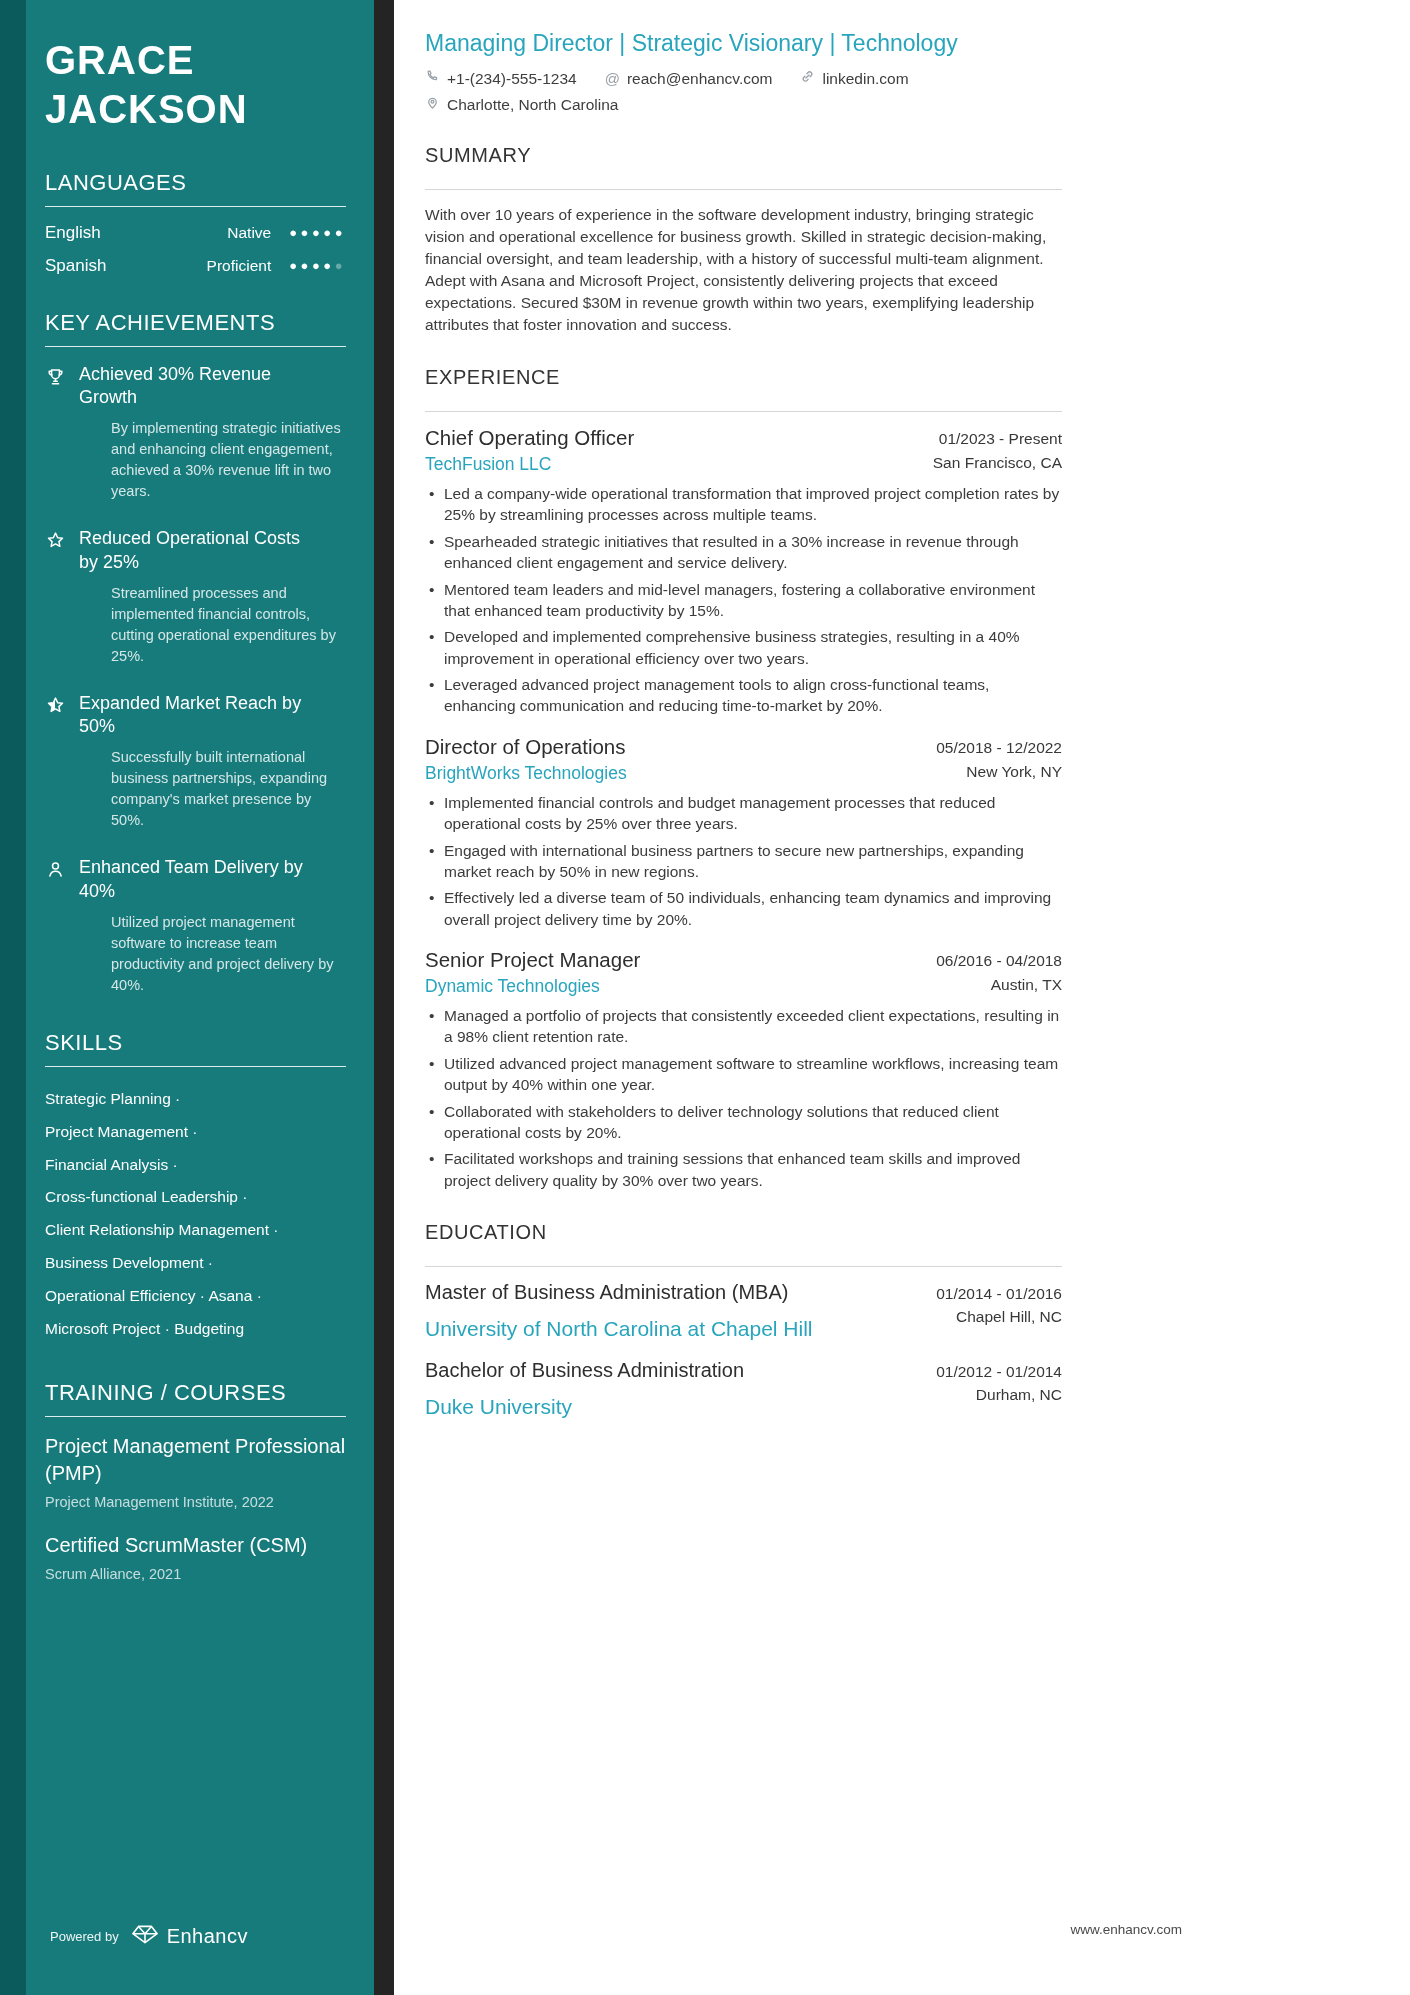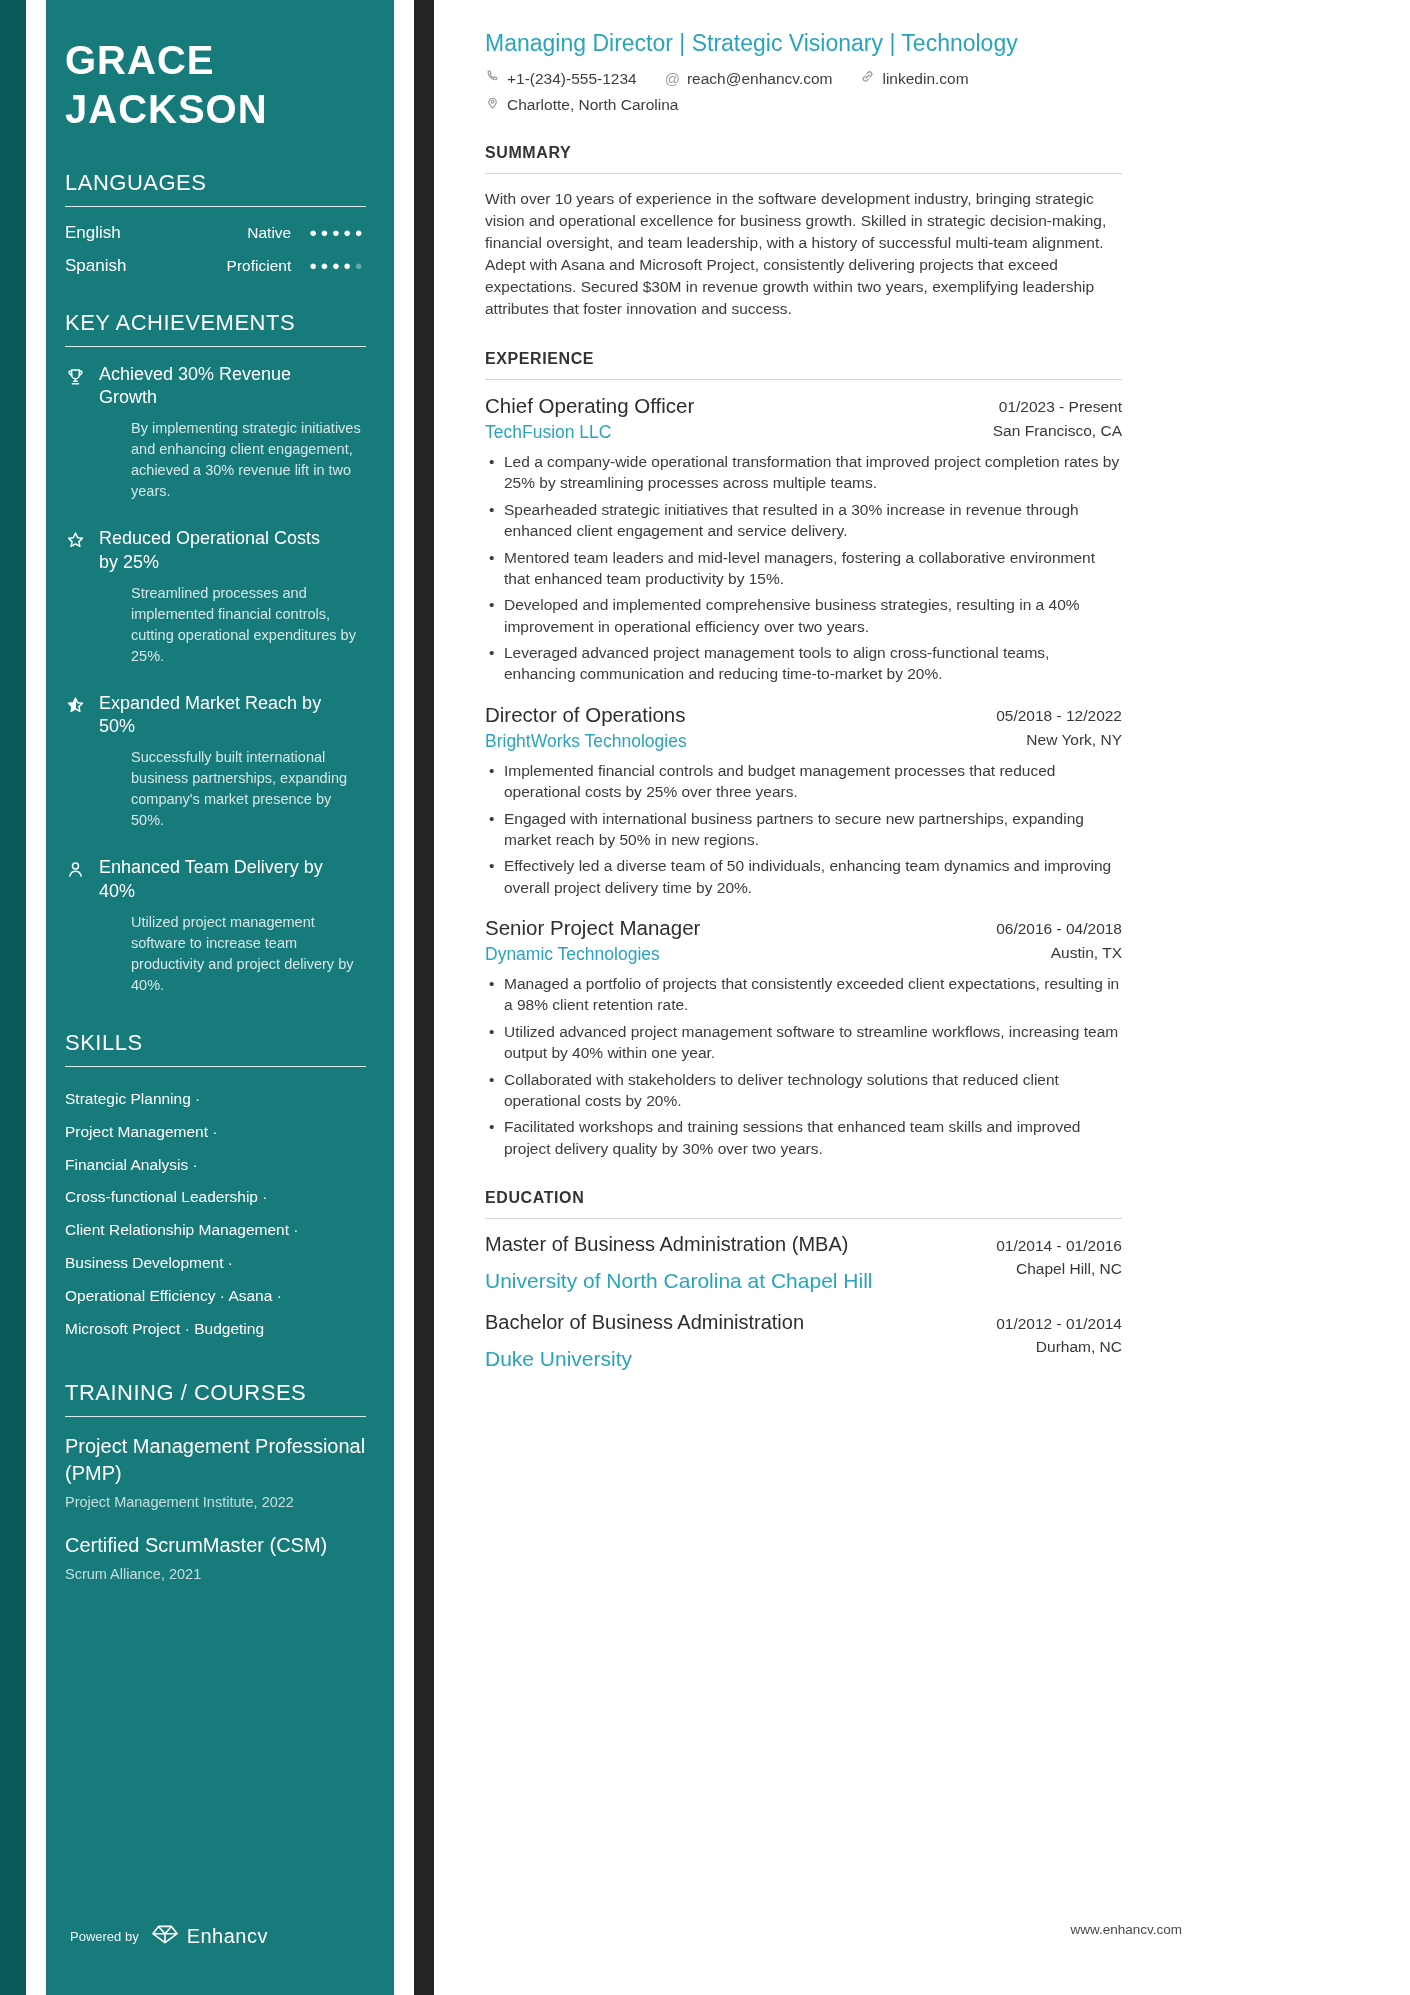--- a/index.html
+++ b/index.html
@@ -1,18 +1,18 @@
 <!DOCTYPE html>
 <html><head>
 <meta charset="utf-8">
 <style>
   * { margin:0; padding:0; box-sizing:border-box; }
   html,body { background:#e8e8e8; }
   body { font-family:"Liberation Sans", sans-serif; }
-  .page { position:relative; width:1410px; height:1995px; background:#ffffff; display:flex; overflow:hidden;gap:20px; }
+  .page { position:relative; width:1410px; height:1995px; background:#ffffff; display:flex; overflow:hidden; }
 
   
   .sidebar-edge { width:26px; background:#0c5b5c; flex:none; }
   .sidebar { width:348px; flex:none; background:#177a7b; color:#ffffff; padding:36px 28px 0 19px; position:relative; }
   .divider { width:20px; flex:none; background:#242424; }
 
   .person-name { font-size:40px; font-weight:600; letter-spacing:1px; line-height:1.22; margin-bottom:36px; }
 
   .side-heading { font-size:22px; font-weight:500; letter-spacing:.5px; padding-bottom:10px;
                   border-bottom:1px solid rgba(255,255,255,.85); margin-bottom:16px; }
@@ -45,22 +45,22 @@
   .main { flex:1; position:relative; padding:30px 0 0 31px; }
   .content { width:637px; }
 
   .headline { font-size:23px; font-weight:500; color:#28a5bd; margin-bottom:12px; }
 
   .contact-row { display:flex; align-items:center; gap:28px; font-size:15.5px; color:#3e3e3e; margin-bottom:7px; }
   .contact-item { display:flex; align-items:center; gap:7px; }
   .contact-item svg { width:15px; height:15px; }
   .at-glyph { color:#9aa0a6; font-size:15px; }
 
-  .main-heading { font-size:16px; font-weight:700; letter-spacing:.6px; color:#333333;
-                  padding-bottom:11px; border-bottom:1px solid #d6d6d6; margin:30px 0 14px; }
+  .main-heading { font-size:20px; font-weight:400; letter-spacing:.6px; color:#333333;
+                  padding-bottom:22px; border-bottom:1px solid #d6d6d6; margin:30px 0 14px; }
 
   .summary-text { font-size:15.5px; line-height:1.42; color:#3d3d3d; }
 
   .row { display:flex; justify-content:space-between; align-items:flex-start; }
   .job { margin-bottom:18px; }
   .job-title { font-size:20.5px; font-weight:500; color:#2e2e2e; }
   .job-dates { font-size:15.5px; color:#383838; padding-top:4px; white-space:nowrap; }
   .job-company { font-size:17.5px; font-weight:500; color:#28a5bd; margin-top:4px; }
   .job-location { font-size:15.5px; color:#383838; margin-top:4px; white-space:nowrap; }
 

